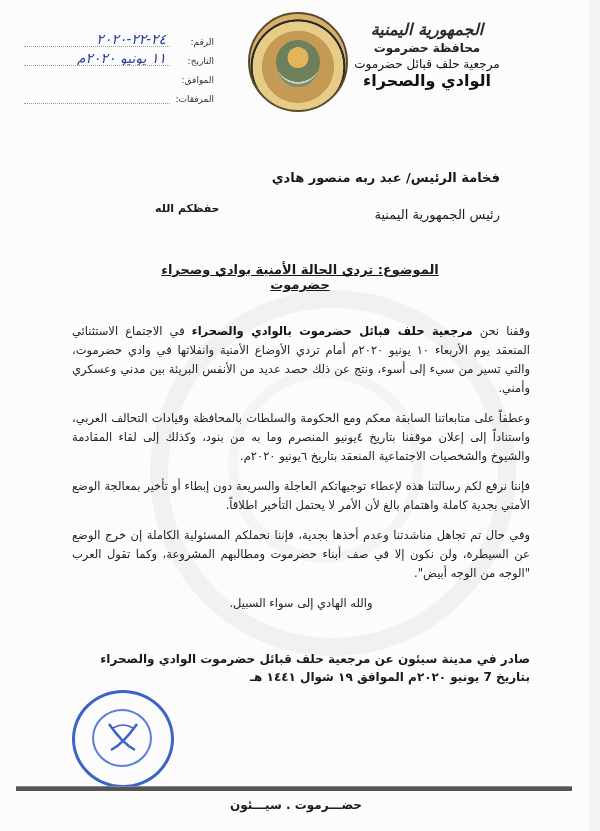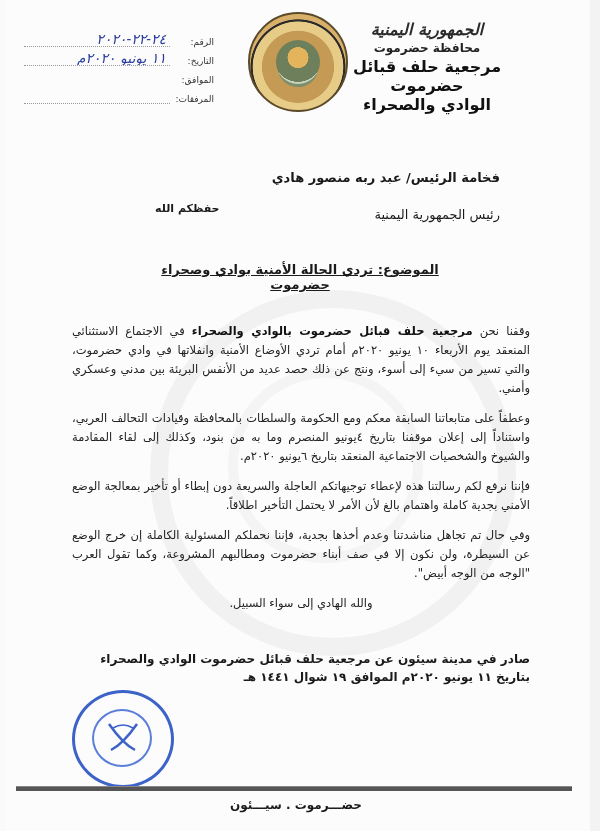--- a/index.html
+++ b/index.html
@@ -6,21 +6,21 @@
   body {
     width: 600px; height: 831px; background: #fafafa; position: relative; overflow: hidden;
     font-family: "DejaVu Sans", sans-serif; color: #1a1a1a;
   }
   .page { position: absolute; left: 6px; top: 0; width: 584px; height: 831px; background: #fcfcfc; border-right: 1px solid #eaeaea; }
   .right-edge { position: absolute; right: 0; top: 0; width: 10px; height: 831px; background: #f3f3f3; }
 
   .hdr-right { position: absolute; right: 78px; top: 20px; width: 190px; text-align: center; direction: rtl; }
   .rep-title { font-family: "DejaVu Serif", serif; font-size: 16px; font-style: italic; font-weight: bold; color: #2a2a2a; letter-spacing: 1px; }
   .gov { font-size: 12px; font-weight: bold; margin-top: 2px; color: #222; letter-spacing: 2px; }
-  .org { font-size: 16px; font-weight: bold; margin-top: 2px; color: #111; }
+  .org { font-size: 12px; font-weight: normal; margin-top: 2px; color: #111; }
   .org2 { font-size: 16px; font-weight: bold; margin-top: 0px; color: #111; }
 
   .logo { position: absolute; left: 248px; top: 12px; width: 96px; height: 96px; border-radius: 50%;
     background: radial-gradient(circle at 50% 55%, #7d8f6a 0 28%, #c59a55 29% 50%, #e7cc88 51% 63%, #2b2b2b 64% 66%, #d9b06a 67% 100%);
     border: 2px solid #5a4a2a; }
   .logo-inner { position: absolute; left: 26px; top: 26px; width: 44px; height: 44px; border-radius: 50%;
     background: radial-gradient(circle at 50% 40%, #e3b45c 0 30%, #6e7f5c 31% 70%, #c8d4bf 71% 100%); }
 
   .ref-block { position: absolute; left: 24px; top: 28px; width: 190px; direction: rtl; }
   .ref-row { display: flex; align-items: flex-end; height: 19px; font-size: 9px; color: #333; }
@@ -99,21 +99,21 @@
 <div class="body">
   <p><span>وقفنا نحن </span><b>مرجعية حلف قبائل حضرموت بالوادي والصحراء</b><span> في الاجتماع الاستثنائي المنعقد يوم الأربعاء ١٠ يونيو ٢٠٢٠م أمام تردي الأوضاع الأمنية وانفلاتها في وادي حضرموت، والتي تسير من سيء إلى أسوء، ونتج عن ذلك حصد عديد من الأنفس البريئة بين مدني وعسكري وأمني.</span></p>
   <p>وعطفاً على متابعاتنا السابقة معكم ومع الحكومة والسلطات بالمحافظة وقيادات التحالف العربي، واستناداً إلى إعلان موقفنا بتاريخ ٤يونيو المنصرم وما به من بنود، وكذلك إلى لقاء المقادمة والشيوخ والشخصيات الاجتماعية المنعقد بتاريخ ٦يونيو ٢٠٢٠م.</p>
   <p>فإننا نرفع لكم رسالتنا هذه لإعطاء توجيهاتكم العاجلة والسريعة دون إبطاء أو تأخير بمعالجة الوضع الأمني بجدية كاملة واهتمام بالغ لأن الأمر لا يحتمل التأخير اطلاقاً.</p>
   <p>وفي حال تم تجاهل مناشدتنا وعدم أخذها بجدية، فإننا نحملكم المسئولية الكاملة إن خرج الوضع عن السيطرة، ولن نكون إلا في صف أبناء حضرموت ومطالبهم المشروعة، وكما تقول العرب "الوجه من الوجه أبيض".</p>
   <p class="closing">والله الهادي إلى سواء السبيل.</p>
 </div>
 
 <div class="issued">
   <div>صادر في مدينة سيئون عن مرجعية حلف قبائل حضرموت الوادي والصحراء</div>
-  <div>بتاريخ ١١ يونيو ٢٠٢٠م الموافق ١٩ شوال ١٤٤١ هـ</div>
+  <div>بتاريخ 7 يونيو ٢٠٢٠م الموافق ١٩ شوال ١٤٤١ هـ</div>
 </div>
 
 <div class="stamp">
   <div class="stamp-inner"></div>
   <svg class="stamp-cross" viewBox="0 0 36 36">
     <path d="M4 6 Q18 26 30 32" stroke="#3d63c9" stroke-width="2.5" fill="none"></path>
     <path d="M32 6 Q18 26 6 32" stroke="#3d63c9" stroke-width="2.5" fill="none"></path>
     <path d="M8 10 Q18 4 28 10" stroke="#3d63c9" stroke-width="1.5" fill="none"></path>
   </svg>
 </div>

